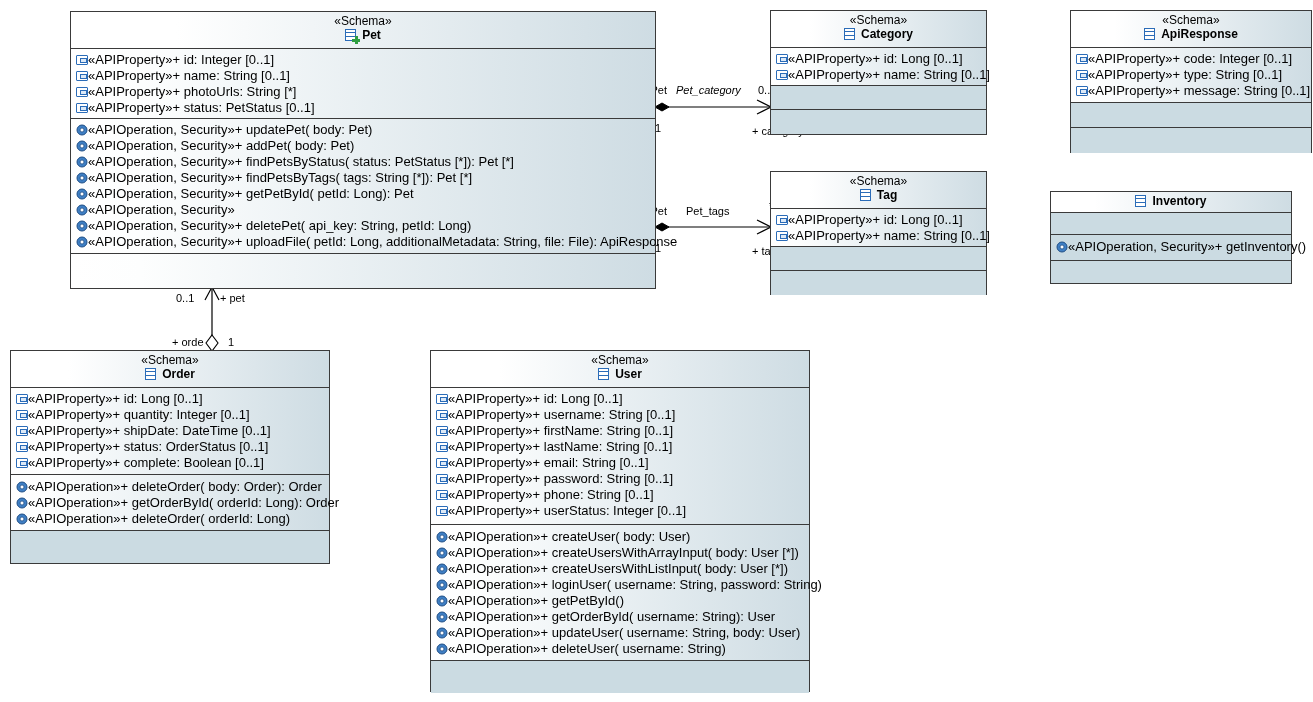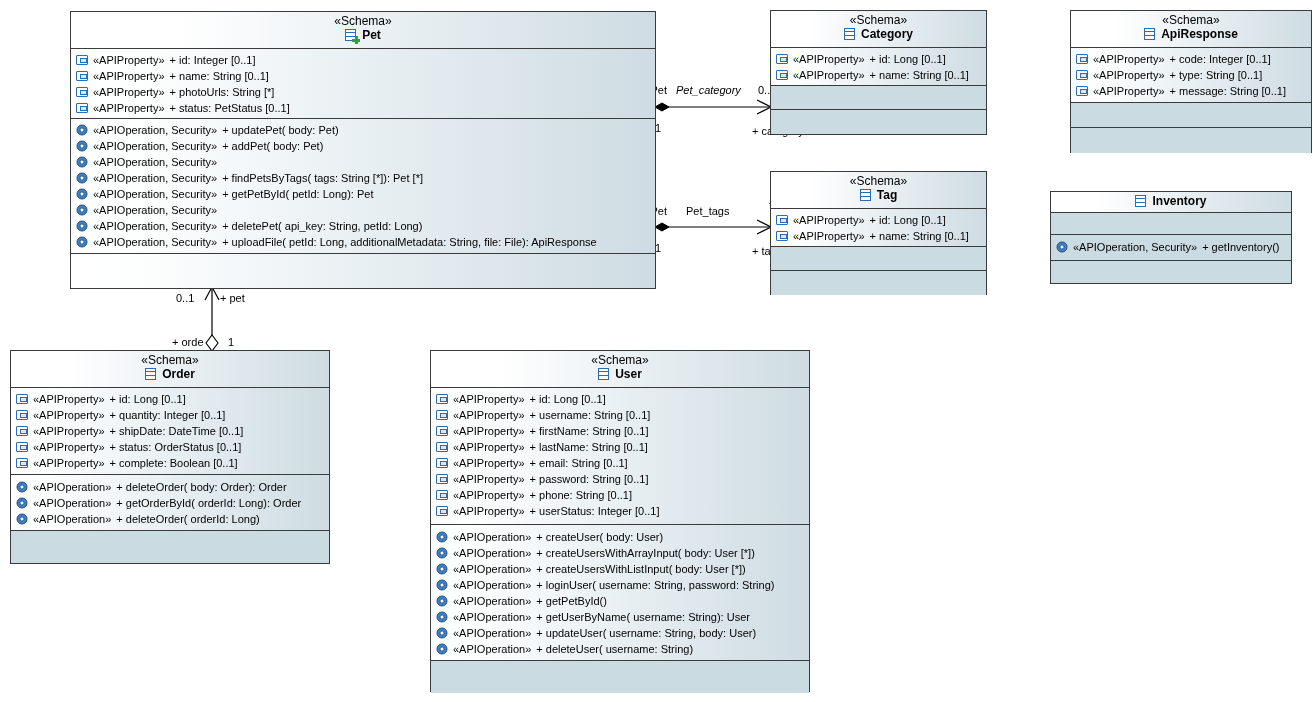--- a/index.html
+++ b/index.html
@@ -54,26 +54,25 @@
   .compartment:last-child { border-bottom: none; }
   .compartment.solid {
     background: #cbdbe2;
   }
   .compartment.empty {
     height: 21px;
   }
   .member {
     display: flex;
     align-items: center;
-    gap: 5px;
     padding: 0 5px;
     height: 16px;
     line-height: 16px;
     white-space: nowrap;
-    font-size: 11px;
+    font-size: 13px;
   }
   .member .stereo { color: #000; }
   .member .sig { color: #000; }
 
   
   .icon {
     flex: 0 0 auto;
     display: inline-block;
     width: 13px;
     height: 11px;
@@ -248,20 +247,21 @@
         <span class="sig">+ addPet(  body: Pet)</span>
       </div>
     <div class="member">
         <span class="icon op-icon">
           <svg width="12" height="12" viewBox="0 0 12 12">
             <circle cx="6" cy="6" r="5" fill="#3f7fc4" stroke="#1f4e85" stroke-width="1"></circle>
             <circle cx="6" cy="6" r="2" fill="#ffffff" stroke="#1f4e85" stroke-width="0.8"></circle>
           </svg>
         </span>
         <span class="stereo">«APIOperation, Security»</span>
+        <span class="sig">+ findPetsByStatus(  status: PetStatus [*]): Pet [*]</span>
       </div>
     <div class="member">
         <span class="icon op-icon">
           <svg width="12" height="12" viewBox="0 0 12 12">
             <circle cx="6" cy="6" r="5" fill="#3f7fc4" stroke="#1f4e85" stroke-width="1"></circle>
             <circle cx="6" cy="6" r="2" fill="#ffffff" stroke="#1f4e85" stroke-width="0.8"></circle>
           </svg>
         </span>
         <span class="stereo">«APIOperation, Security»</span>
         <span class="sig">+ findPetsByTags(  tags: String [*]): Pet [*]</span>
@@ -593,21 +593,21 @@
         <span class="sig">+ getPetById()</span>
       </div>
     <div class="member">
         <span class="icon op-icon">
           <svg width="12" height="12" viewBox="0 0 12 12">
             <circle cx="6" cy="6" r="5" fill="#3f7fc4" stroke="#1f4e85" stroke-width="1"></circle>
             <circle cx="6" cy="6" r="2" fill="#ffffff" stroke="#1f4e85" stroke-width="0.8"></circle>
           </svg>
         </span>
         <span class="stereo">«APIOperation»</span>
-        <span class="sig">+ getUserByName(  username: String): User</span>
+        <span class="sig">+ getOrderById(  username: String): User</span>
       </div>
     <div class="member">
         <span class="icon op-icon">
           <svg width="12" height="12" viewBox="0 0 12 12">
             <circle cx="6" cy="6" r="5" fill="#3f7fc4" stroke="#1f4e85" stroke-width="1"></circle>
             <circle cx="6" cy="6" r="2" fill="#ffffff" stroke="#1f4e85" stroke-width="0.8"></circle>
           </svg>
         </span>
         <span class="stereo">«APIOperation»</span>
         <span class="sig">+ updateUser(  username: String,   body: User)</span>

